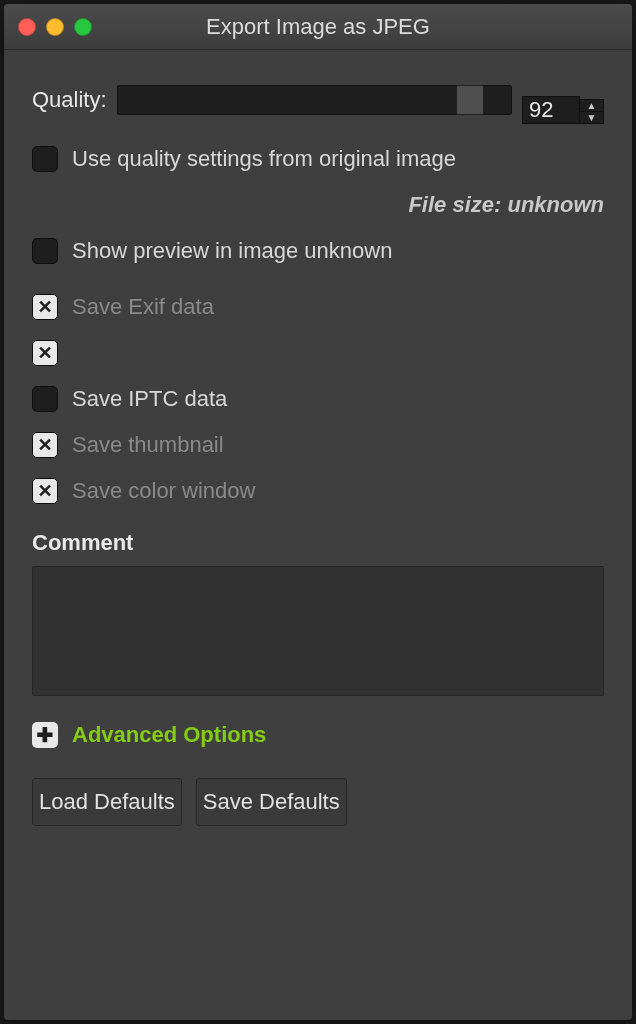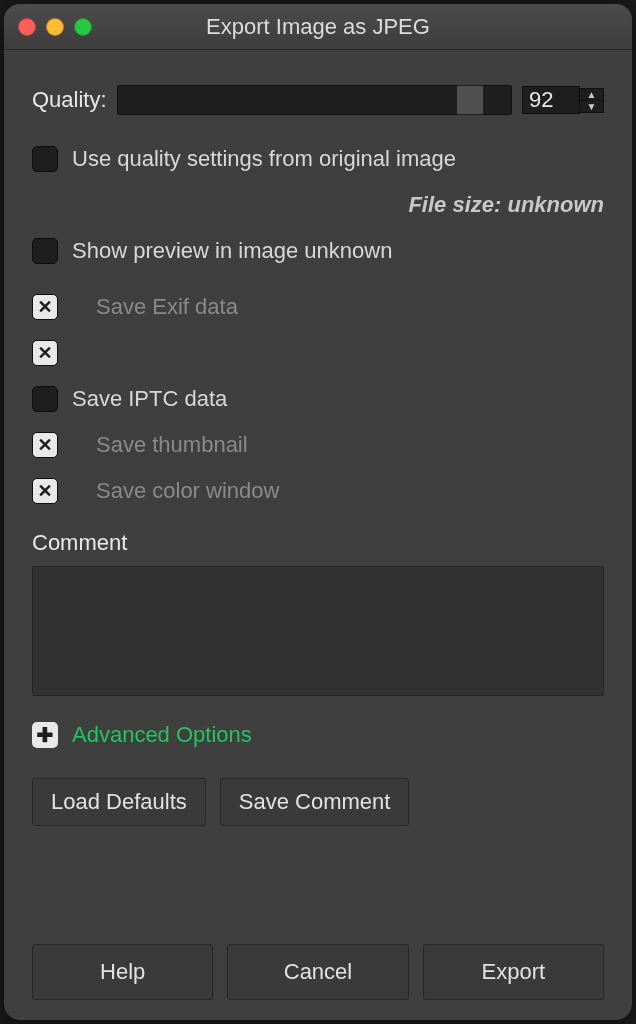--- a/index.html
+++ b/index.html
@@ -8,21 +8,21 @@
     height: 1024px;
     background: #1a1a1a;
     font-family: -apple-system, "Helvetica Neue", Arial, sans-serif;
     overflow: hidden;
     padding: 4px;
   }
   .dialog {
     width: 628px;
     height: 1016px;
     background: #3f3f3f;
-    border-radius: 16px;
+    border-radius: 4px;
     overflow: hidden;
     display: flex;
     flex-direction: column;
     box-shadow: 0 4px 20px rgba(0,0,0,0.5);
   }
   .titlebar {
     height: 46px;
     background: linear-gradient(#4b4b4b, #3d3d3d);
     display: flex;
     align-items: center;
@@ -80,21 +80,21 @@
   .slider-thumb {
     position: absolute;
     top: -1px; bottom: -1px;
     width: 28px;
     background: #4f4f4f;
     border: 1px solid #222;
     border-radius: 2px;
   }
   .spin {
     display: flex;
-    align-items: center;
+    align-items: flex-end;
     height: 48px;
   }
   .spin-input {
     width: 58px;
     background: #1e1e1e;
     color: #e8e8e8;
     border: 1px solid #111;
     font-size: 22px;
     padding: 0 6px;
     outline: none;
@@ -118,21 +118,21 @@
     user-select: none;
   }
   .spin-btn:first-child { border-bottom: 1px solid #111; }
   .check-row {
     display: flex;
     align-items: flex-end;
     gap: 14px;
     margin-bottom: 20px;
     font-size: 22px;
   }
-  .check-row.dim .check-label { color: #8a8a8a; margin-left: 24px; }
+  .check-row.dim .check-label { color: #8a8a8a; }
   .checkbox {
     width: 26px; height: 26px;
     background: #1e1e1e;
     border: 1px solid #0e0e0e;
     border-radius: 5px;
     display: flex;
     align-items: center;
     justify-content: center;
     flex-shrink: 0;
   }
@@ -147,21 +147,21 @@
   }
   .filesize {
     font-style: italic;
     color: #c8c8c8;
     margin-bottom: 20px;
     font-weight: 600;
     font-size: 22px;
     text-align: right;
   }
   .section-label {
-    font-weight: 400;
+    font-weight: 700;
     color: #eaeaea;
     margin-bottom: 10px;
     margin-top: 6px;
   }
   .comment-box {
     background: #323232;
     border: 1px solid #262626;
     height: 130px;
     border-radius: 2px;
     margin-bottom: 26px;
@@ -183,32 +183,32 @@
     background: #e8e8e8;
     border-radius: 5px;
     display: flex;
     align-items: center;
     justify-content: center;
     color: #1e1e1e;
     font-weight: 900;
     font-size: 20px;
     line-height: 1;
   }
-  .adv-label { font-weight: 400; color: #22c55e; }
+  .adv-label { font-weight: 700; color: #84cc16; }
   .defaults-row {
     display: flex;
     gap: 14px;
     margin-bottom: 40px;
   }
   .btn {
     background: #3a3a3a;
     border: 1px solid #272727;
     color: #e2e2e2;
     font-size: 22px;
-    padding: 10px 18px;
+    padding: 10px 6px;
     border-radius: 3px;
     cursor: pointer;
     text-align: center;
   }
   .footer-row {
     display: flex;
     gap: 14px;
     margin-top: auto;
   }
   .footer-row .btn {
@@ -295,23 +295,18 @@
     <div class="section-label">Comment</div>
     <textarea class="comment-box" style=""></textarea>
 
     <div class="adv-row">
       <div class="plus-box">✚</div>
       <span class="adv-label">Advanced Options</span>
     </div>
 
     <div class="defaults-row">
       <div class="btn">Load Defaults</div>
-      <div class="btn">Save Comment</div>
-    </div>
-
-    <div class="footer-row">
-      <div class="btn">Help</div>
-      <div class="btn">Cancel</div>
-      <div class="btn">Export</div>
-    </div>
+      <div class="btn">Save Defaults</div>
+    </div>
+
 
   </div>
 </div>
 
 </body></html>

